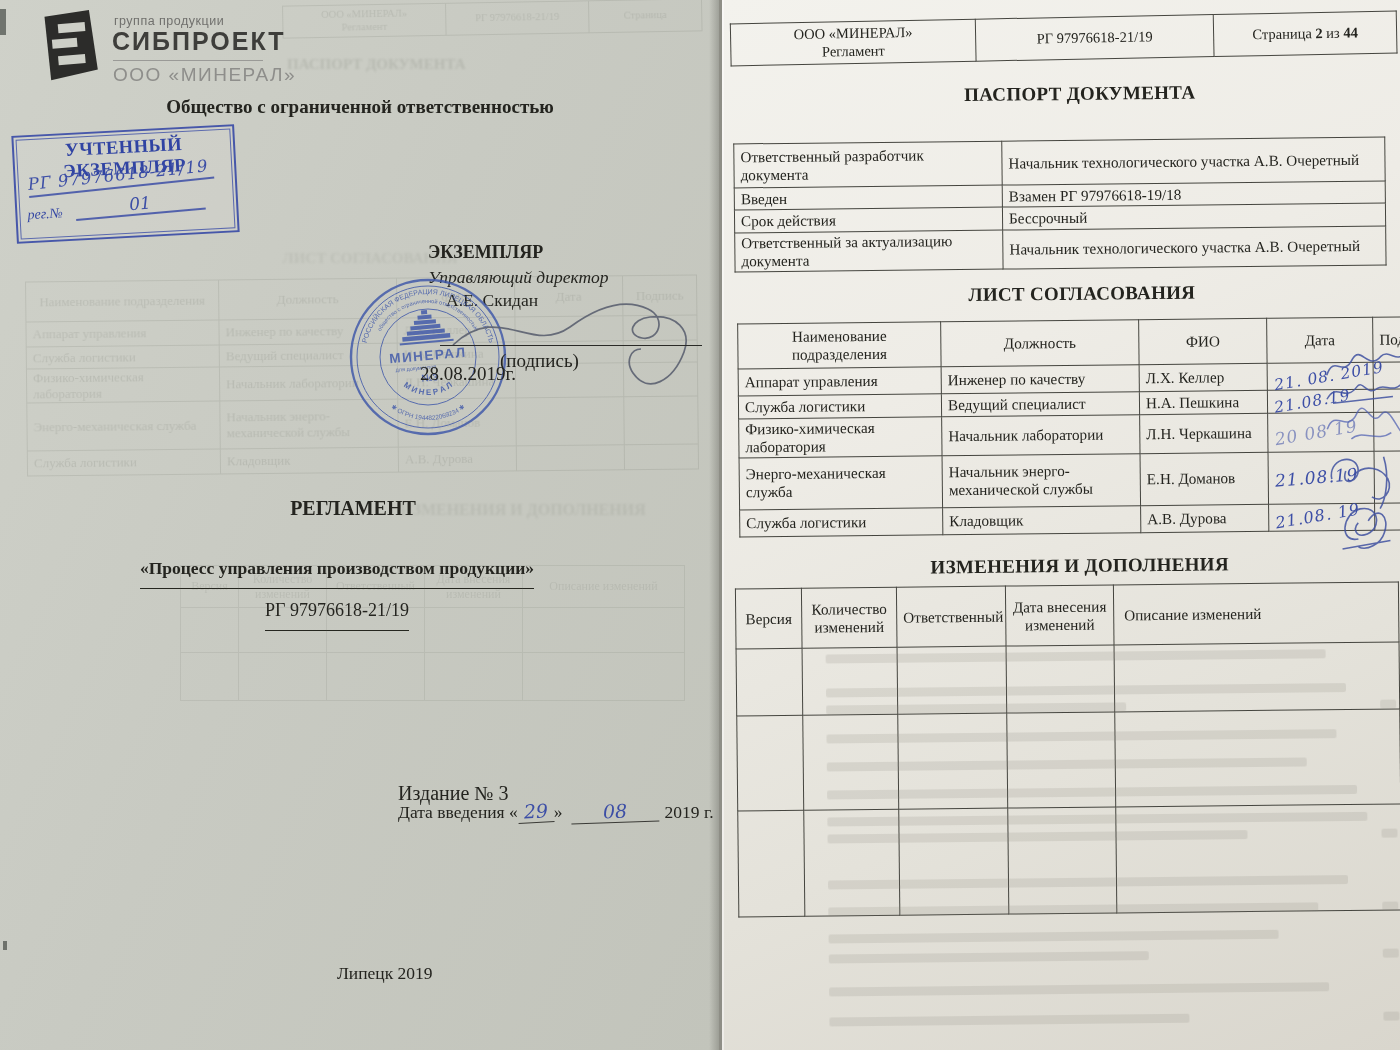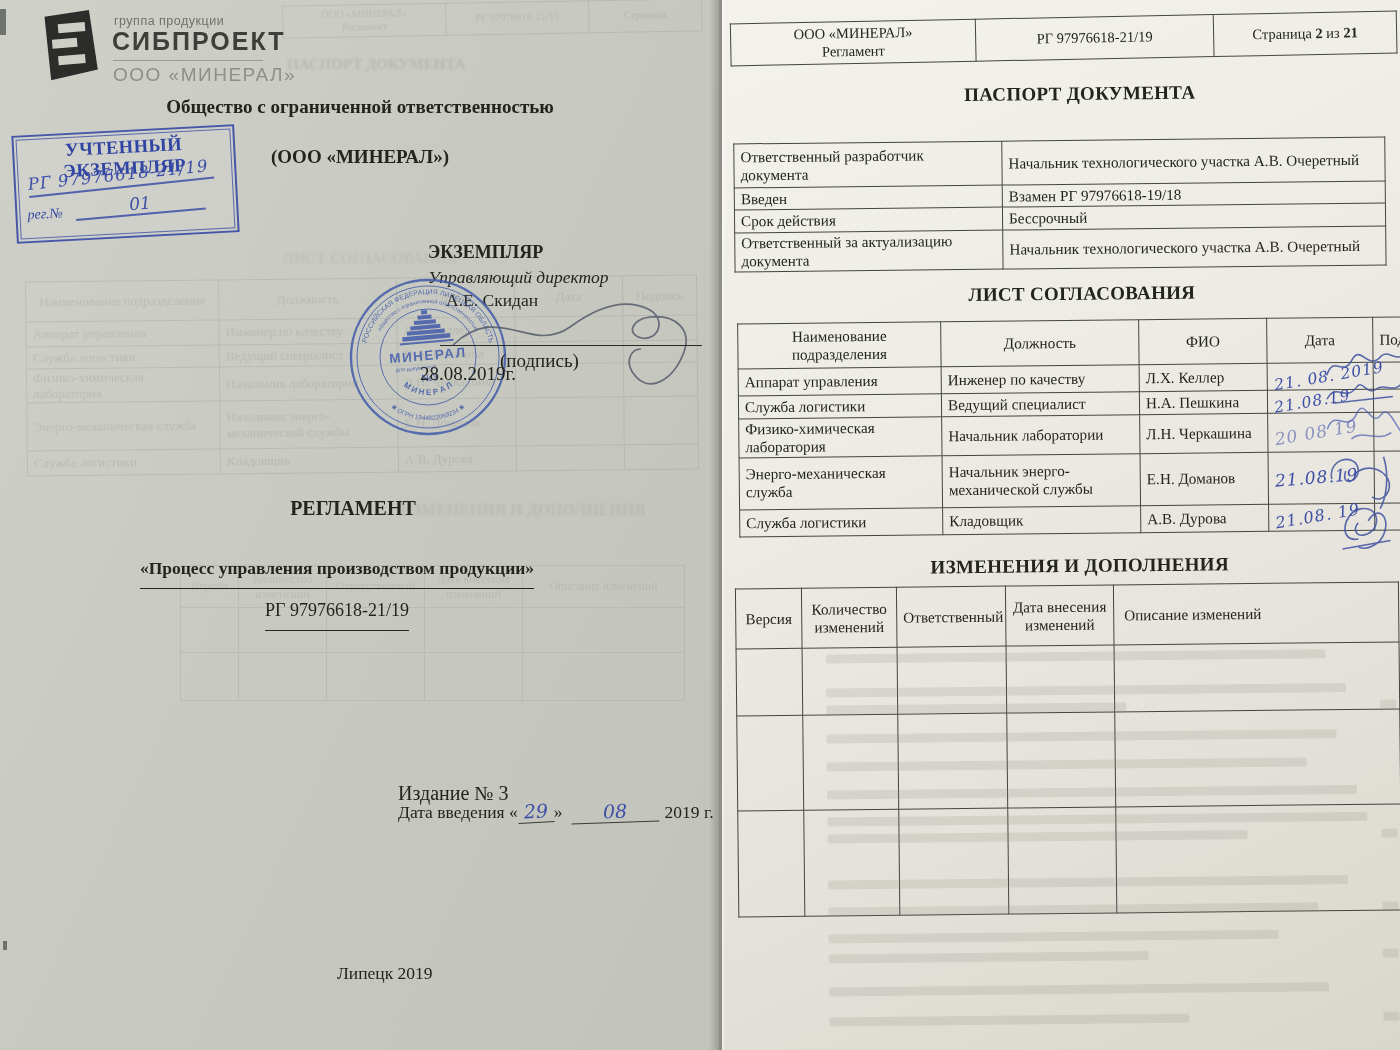--- a/index.html
+++ b/index.html
@@ -81,21 +81,20 @@
           <rect x="31" y="49" width="27" height="9" transform="rotate(-8 44 53)"></rect>
         </g>
       </g>
     </svg>
     <div class="abs logo-small" style="left:114px;top:14px;">группа продукции</div>
     <div class="abs logo-brand" style="left:112px;top:27px;">СИБПРОЕКТ</div>
     <div class="abs" style="left:113px;top:60px;width:150px;border-top:1px solid #9a9a97;"></div>
     <div class="abs logo-company" style="left:113px;top:64px;">ООО «МИНЕРАЛ»</div>
 
     <div class="abs b ctr" style="left:100px;top:96px;width:520px;font-size:19px;">Общество с ограниченной ответственностью</div>
-    <div class="abs b ctr" style="left:100px;top:146px;width:520px;font-size:19px;">(ООО «МИНЕРАЛ»)</div>
 
     <div class="abs stamp">
       <div class="inner"></div>
       <div class="stamp-title">УЧТЕННЫЙ ЭКЗЕМПЛЯР</div>
       <div class="stamp-num hw">РГ 97976618-21/19</div>
       <div class="stamp-reg">рег.№</div>
       <div class="stamp-regval hw">01</div>
     </div>
 
     <div class="gtitle" style="left:230px;top:250px;width:280px;text-align:center;font-size:15px;opacity:.1;filter:blur(.8px);">ЛИСТ СОГЛАСОВАНИЯ</div>
@@ -248,21 +247,21 @@
             <tr style="height:42px;">
           <td class="hdrcell" style="width:232px;font-size:14.5px;">
             <span>ООО «МИНЕРАЛ»</span><br>
             <span>Регламент</span>
           </td>
           <td class="hdrcell" style="width:225px;font-size:14.5px;">РГ 97976618-21/19</td>
           <td class="hdrcell" style="font-size:14.5px;">
             <span>Страница</span>
             <span class="b">2</span>
             <span>из</span>
-            <span class="b">21</span>
+            <span class="b">44</span>
           </td>
         </tr>
       </tbody>
         </table>
 
       <div class="titleR ctr" style="left:60px;top:83px;width:600px;">ПАСПОРТ ДОКУМЕНТА</div>
       <table class="t" style="left:13px;top:140px;width:652px;">
         <tbody>
             <tr style="height:44px;">
           <td style="width:255px;">Ответственный разработчик документа</td>

